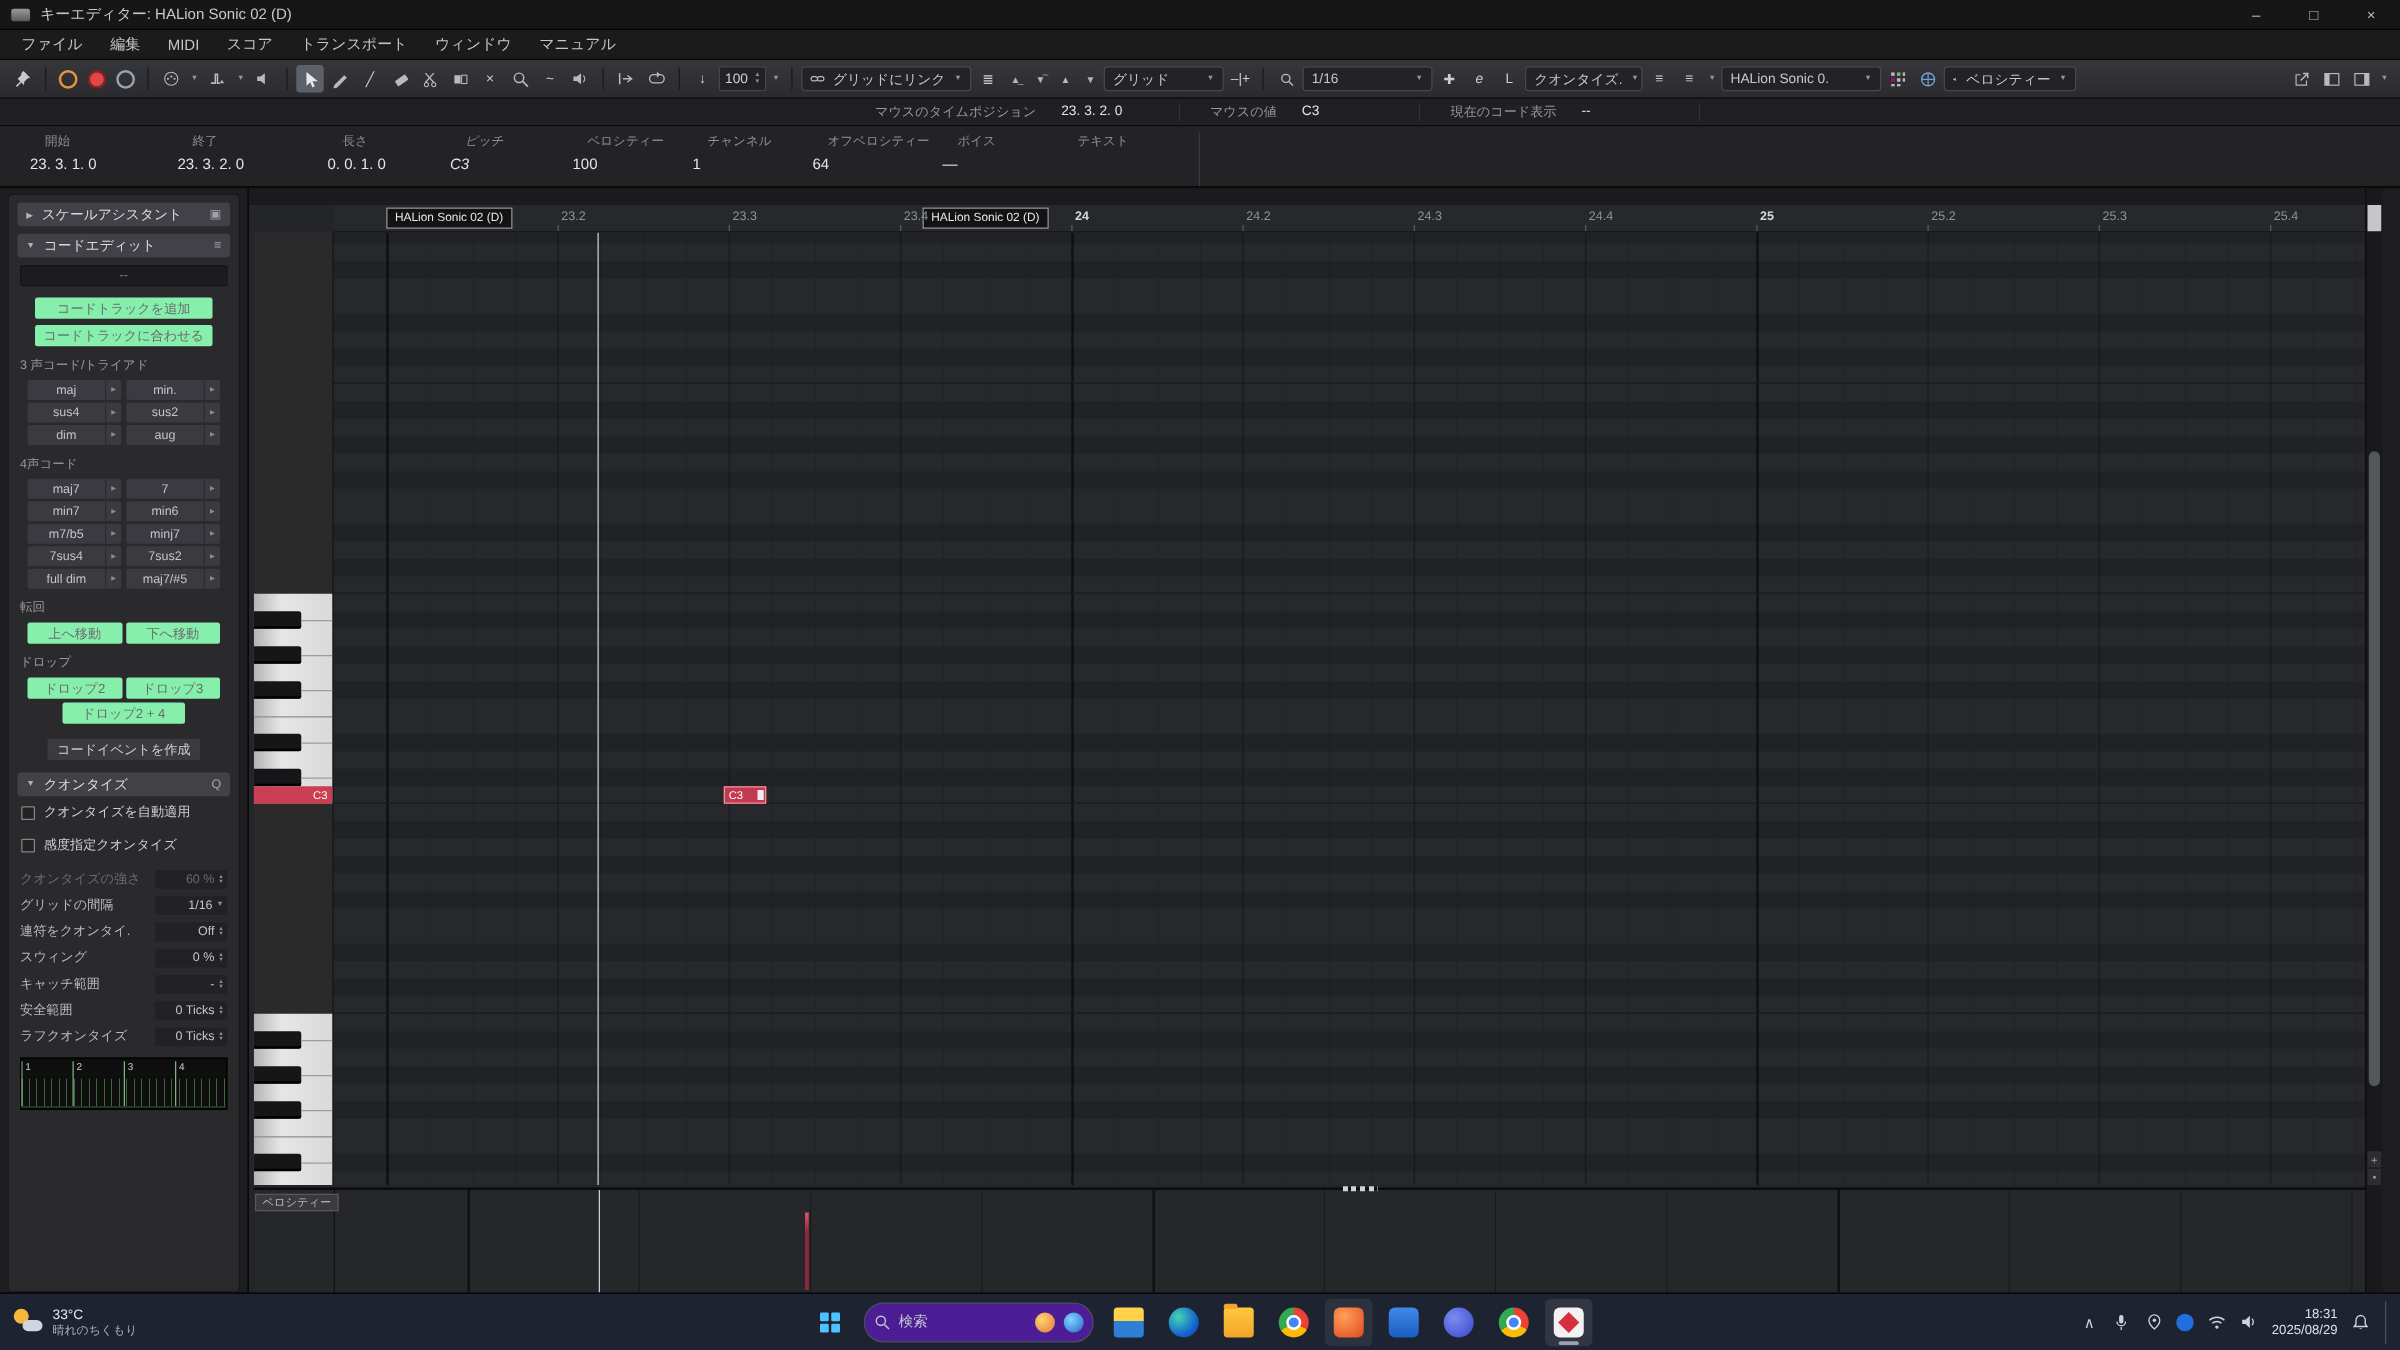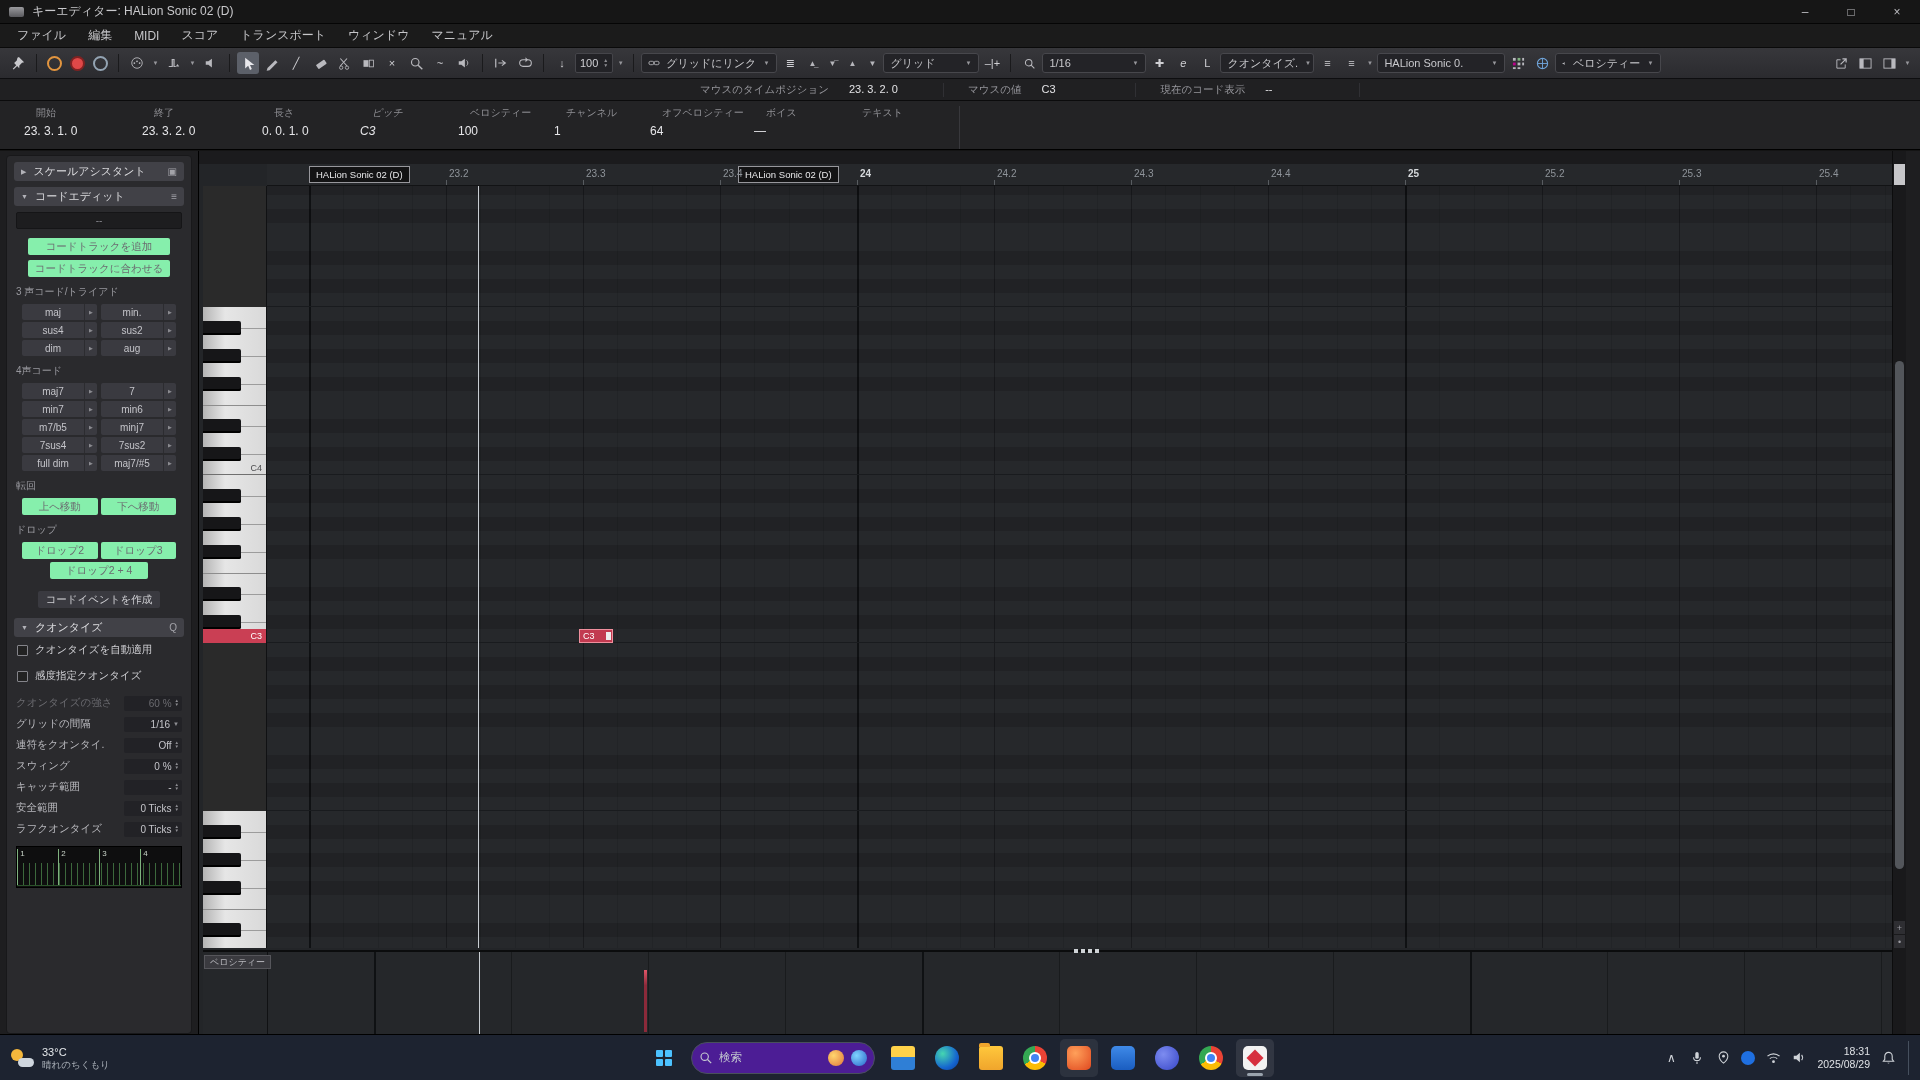--- a/index.html
+++ b/index.html
@@ -105,21 +105,21 @@
 .vel-grid{position:absolute;left:64px;right:0;top:0;bottom:0;overflow:hidden;border-left:1px solid #101113}
 .vel-label{position:absolute;left:1px;top:3px;height:14px;background:#3a3a3f;border:1px solid #56565b;color:#b9b9be;font-size:9px;display:flex;align-items:center;padding:0 5px;z-index:3;white-space:nowrap}
 .vel-bar{position:absolute;left:376px;top:18px;bottom:2px;width:3px;background:linear-gradient(#e05568,#8c2a3a 25%)}
 .vel-dashes{position:absolute;left:871px;top:-3px;width:28px;height:4px;background:repeating-linear-gradient(90deg,#cfd3d6 0 4px,transparent 4px 7px)}
 .vscroll{position:absolute;right:14px;top:0;width:14px;bottom:0;background:#19191b;border-left:1px solid #0c0c0d}
 .vs-topbtn{position:absolute;top:13px;left:1px;right:1px;height:21px;background:#c6c6c9}
 .vs-thumb{position:absolute;left:2px;right:2px;top:210px;height:508px;background:#53565b;border-radius:6px}
 .vs-zoom{position:absolute;left:1px;right:1px;height:13px;background:#2e2e32;color:#9a9aa0;font-size:9px;display:flex;align-items:center;justify-content:center}
 
 .taskbar{position:absolute;left:0;right:0;bottom:0;height:46px;background:#1d2330;border-top:1px solid #000;display:flex;align-items:center}
-.weather{position:absolute;left:10px;display:flex;align-items:center;gap:8px}
+.weather{position:absolute;left:10px;display:flex;align-items:flex-start;gap:8px}
 .weather-icon{width:24px;height:20px;position:relative}
 .weather-icon .sun{position:absolute;left:1px;top:1px;width:12px;height:12px;border-radius:50%;background:#f5b73c}
 .weather-icon .cloud{position:absolute;right:0;bottom:1px;width:16px;height:9px;border-radius:6px;background:#cfd6de}
 .weather-text .t1{font-size:11px;color:#e4e7ea;line-height:13px}
 .weather-text .t2{font-size:9.5px;color:#aab0b8;line-height:11px}
 .tb-center{margin:0 auto;display:flex;align-items:center;gap:9px}
 .start-btn{width:36px;height:36px;border-radius:5px;display:flex;align-items:center;justify-content:center}
 .start-glyph{width:16px;height:16px;display:grid;grid-template-columns:1fr 1fr;gap:2px}
 .start-glyph span{background:#4cc2ff;border-radius:1px}
 .search-pill{width:184px;height:32px;background:#4c1d95;border:1px solid #49505c;border-radius:16px;display:flex;align-items:center;padding:0 7px;gap:7px}
@@ -634,34 +634,20 @@
         <div class="rtick bar" style="left: 1141px;">25</div>
         <div class="rmark" style="left: 1138px;"></div>
         <div class="rtick" style="left: 1278px;">25.2</div>
         <div class="rmark" style="left: 1275px;"></div>
         <div class="rtick" style="left: 1415px;">25.3</div>
         <div class="rmark" style="left: 1412px;"></div>
         <div class="rtick" style="left: 1552px;">25.4</div>
         <div class="rmark" style="left: 1549px;"></div>
       </div>
     <div class="keys">
-        <div class="kb-oct" style="top: 121px;">
-          <div class="kb-black" style="top: 14px;"></div>
-          <div class="kb-black" style="top: 42px;"></div>
-          <div class="kb-black" style="top: 70px;"></div>
-          <div class="kb-black" style="top: 112px;"></div>
-          <div class="kb-black" style="top: 140px;"></div>
-          <div class="kb-sep" style="top: 21px;"></div>
-          <div class="kb-sep" style="top: 49px;"></div>
-          <div class="kb-sep" style="top: 77px;"></div>
-          <div class="kb-sep" style="top: 119px;"></div>
-          <div class="kb-sep" style="top: 147px;"></div>
-          <div class="kb-line" style="top: 98px;"></div>
-          <div class="kb-clabel">C4</div>
-        </div>
         <div class="kb-oct" style="top: 289px;">
           <div class="kb-black" style="top: 14px;"></div>
           <div class="kb-black" style="top: 42px;"></div>
           <div class="kb-black" style="top: 70px;"></div>
           <div class="kb-black" style="top: 112px;"></div>
           <div class="kb-black" style="top: 140px;"></div>
           <div class="kb-sep" style="top: 21px;"></div>
           <div class="kb-sep" style="top: 49px;"></div>
           <div class="kb-sep" style="top: 77px;"></div>
           <div class="kb-sep" style="top: 119px;"></div>

